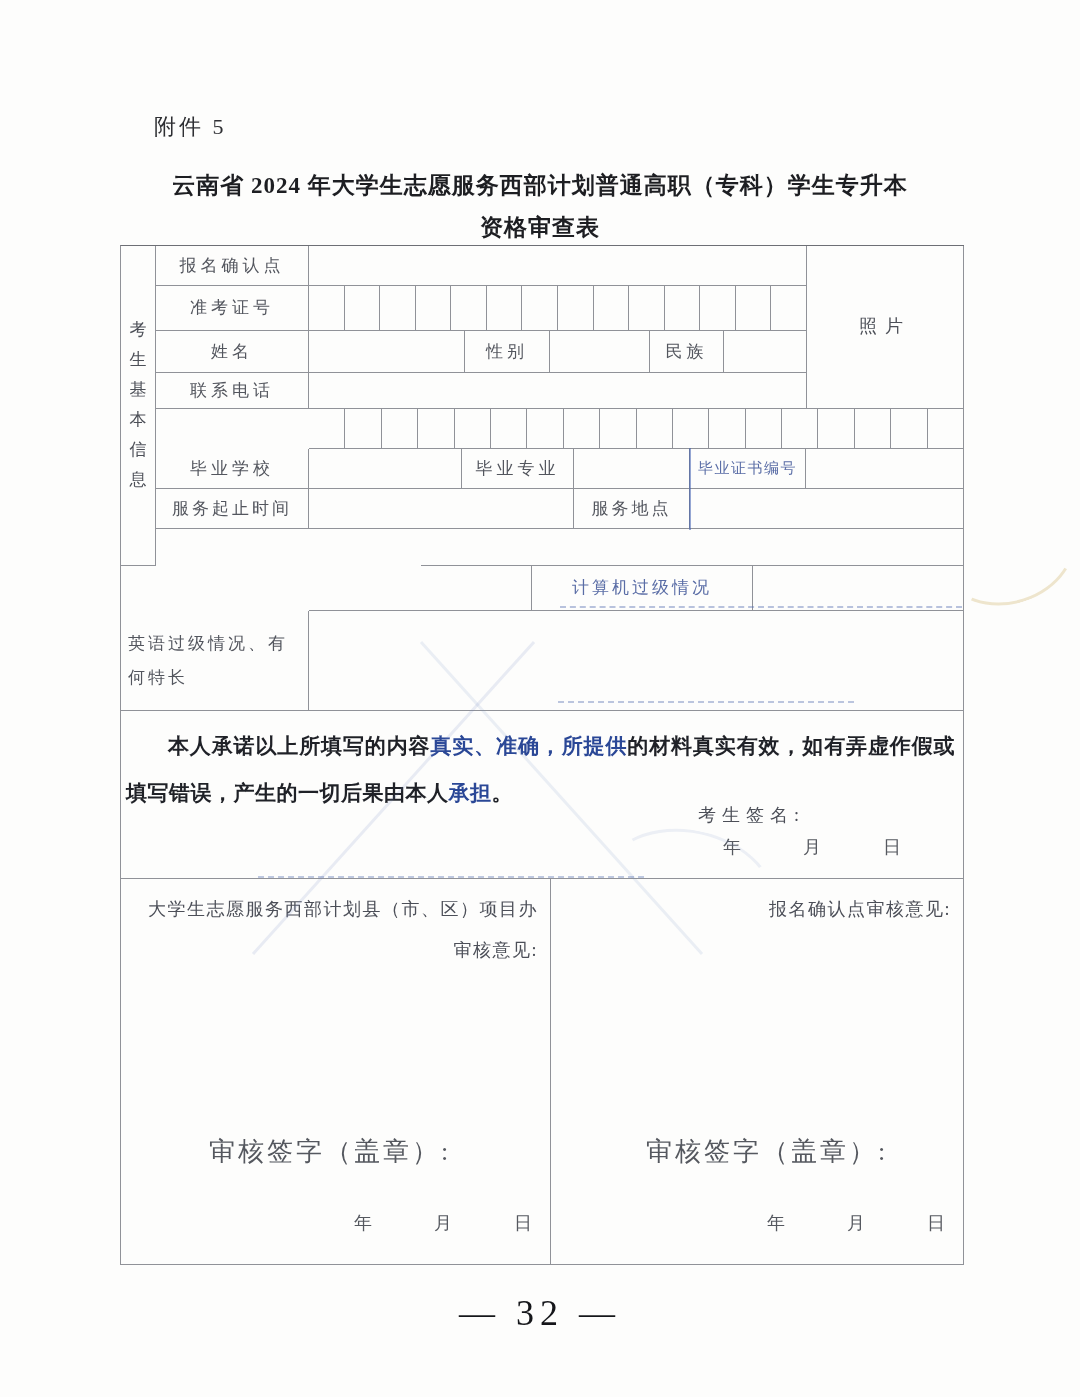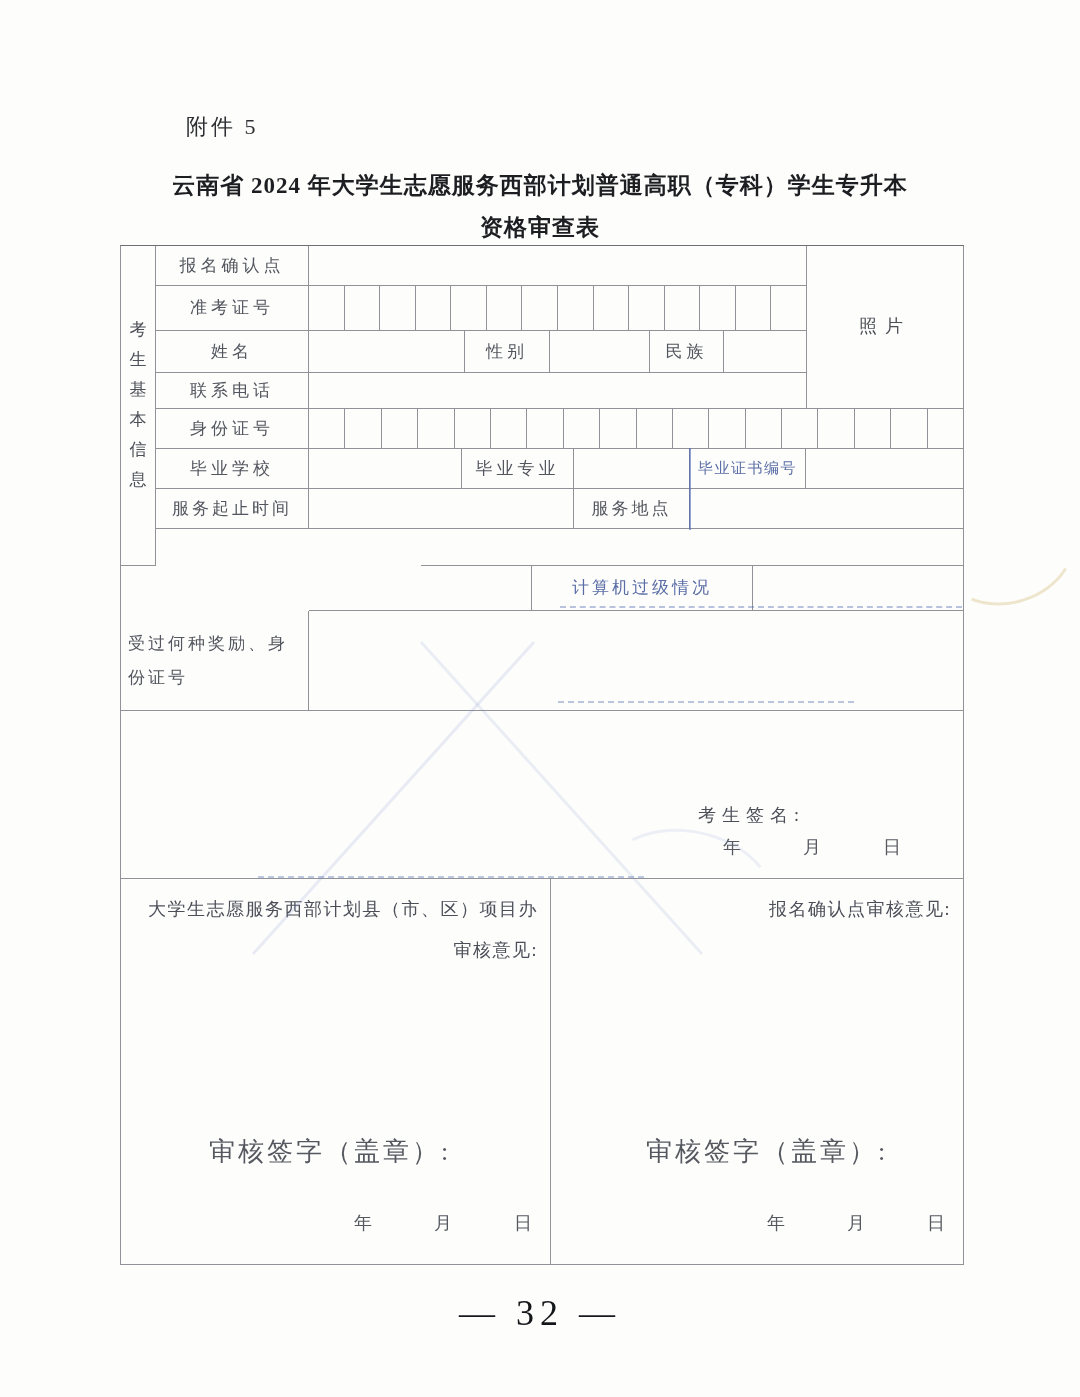--- a/index.html
+++ b/index.html
@@ -13,21 +13,21 @@
   html,body{margin:0;padding:0;}
   body{
     width:1080px;height:1397px;position:relative;background:#ffffff;
     font-family:"Liberation Serif","DejaVu Serif",serif;
     overflow:hidden;
   }
   .page{position:absolute;inset:0;background:#fdfdfc;}
 
   .attachment{
     position:absolute;left:154px;top:112px;
-    font-size:22px;color:#2e2f33;letter-spacing:3px;margin-left:32px;
+    font-size:22px;color:#2e2f33;letter-spacing:3px;
   }
   .title{
     position:absolute;left:0;width:100%;text-align:center;
     font-weight:bold;color:#1d1e22;font-size:23px;letter-spacing:1px;
   }
   .title.l1{top:170px;}
   .title.l2{top:212px;font-family:Liberation Mono, monospace;}
 
   .form-table{
     position:absolute;left:120px;top:245px;width:843px;height:1019px;
@@ -147,21 +147,20 @@
     <div class="cell" style="left:35px;top:85px;width:153px;height:42px">姓名</div>
     <div class="cell value" style="left:188px;top:85px;width:156px;height:42px"></div>
     <div class="cell" style="left:344px;top:85px;width:85px;height:42px">性别</div>
     <div class="cell value" style="left:429px;top:85px;width:100px;height:42px"></div>
     <div class="cell" style="left:529px;top:85px;width:74px;height:42px">民族</div>
     <div class="cell value" style="left:603px;top:85px;width:83px;height:42px"></div>
 
     <div class="cell" style="left:35px;top:127px;width:153px;height:36px">联系电话</div>
     <div class="cell value" style="left:188px;top:127px;width:498px;height:36px"></div>
 
-    <div class="cell" style="left:35px;top:163px;width:153px;height:40px">身份证号</div>
     <div class="cell boxes" style="left:188px;top:163px;width:655px;height:40px">
         <div class="box"></div>
         <div class="box"></div>
         <div class="box"></div>
         <div class="box"></div>
         <div class="box"></div>
         <div class="box"></div>
         <div class="box"></div>
         <div class="box"></div>
         <div class="box"></div>
@@ -187,24 +186,25 @@
     <div class="cell value" style="left:188px;top:243px;width:265px;height:40px"></div>
     <div class="cell ls3" style="left:453px;top:243px;width:116px;height:40px">服务地点</div>
     <div class="cell value" style="left:569px;top:243px;width:274px;height:40px"></div>
 
     <div class="cell value" style="left:300px;top:283px;width:543px;height:37px"></div>
 
     <div class="cell value" style="left:188px;top:320px;width:223px;height:45px"></div>
     <div class="cell ls3 blue" style="left:411px;top:320px;width:221px;height:45px">计算机过级情况</div>
     <div class="cell value" style="left:632px;top:320px;width:211px;height:45px"></div>
 
-    <div class="cell left" style="left:0;top:365px;width:188px;height:100px">受过何种奖励、身份证号</div>
+    <div class="cell left" style="left:0;top:365px;width:188px;height:100px">英语过级情况、有何特长</div>
     <div class="cell value" style="left:188px;top:365px;width:655px;height:100px"></div>
 
     <div class="cell commit" style="left:0;top:465px;width:843px;height:168px">
+      <p class="pledge"><span>本人承诺以上所填写的内容</span><span class="blue-run">真实、准确，所提供</span><span>的材料真实有效，如有弄虚作假或填写错误，产生的一切后果由本人</span><span class="blue-run">承担</span><span>。</span></p>
       <div class="sig-line">考生签名:</div>
       <div class="commit-date">年　　　月　　　日</div>
     </div>
 
     <div class="cell review rl" style="left:0;top:633px;width:430px;height:386px">
       <div class="rev-title">大学生志愿服务西部计划县（市、区）项目办审核意见:</div>
       <div class="rev-sign">审核签字（盖章）:</div>
       <div class="rev-date">年　　　月　　　日</div>
     </div>
     <div class="cell review rr" style="left:430px;top:633px;width:413px;height:386px">

